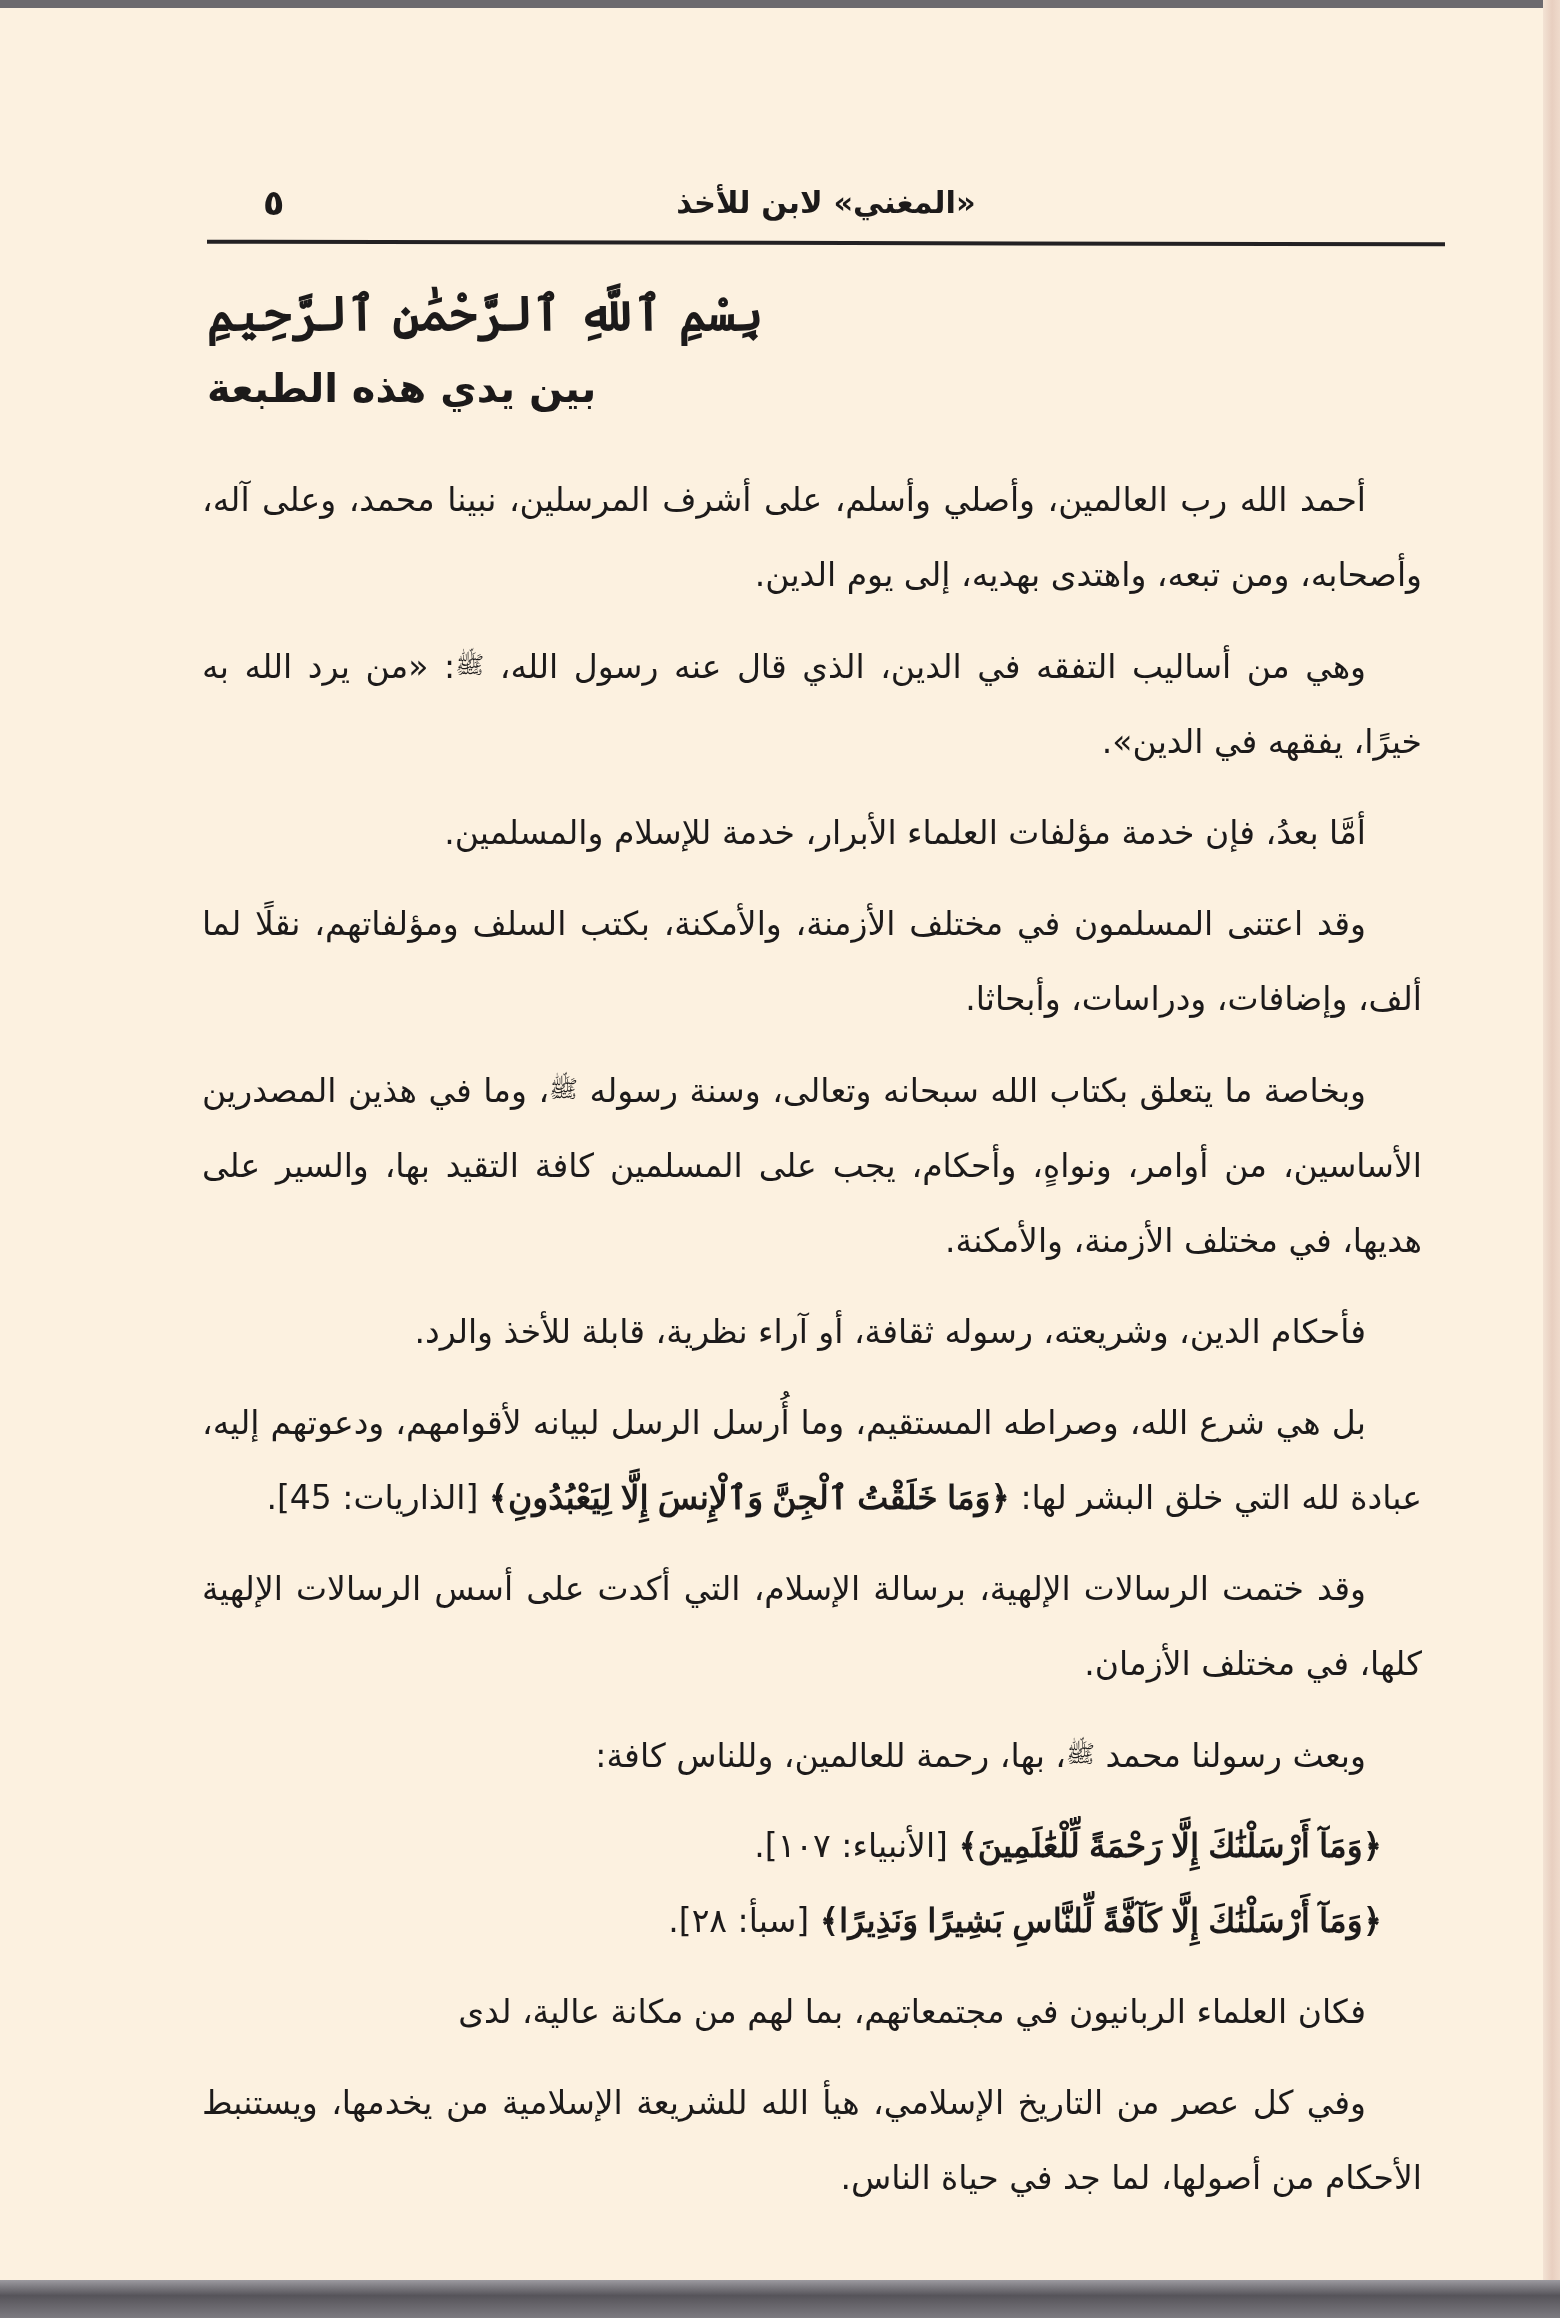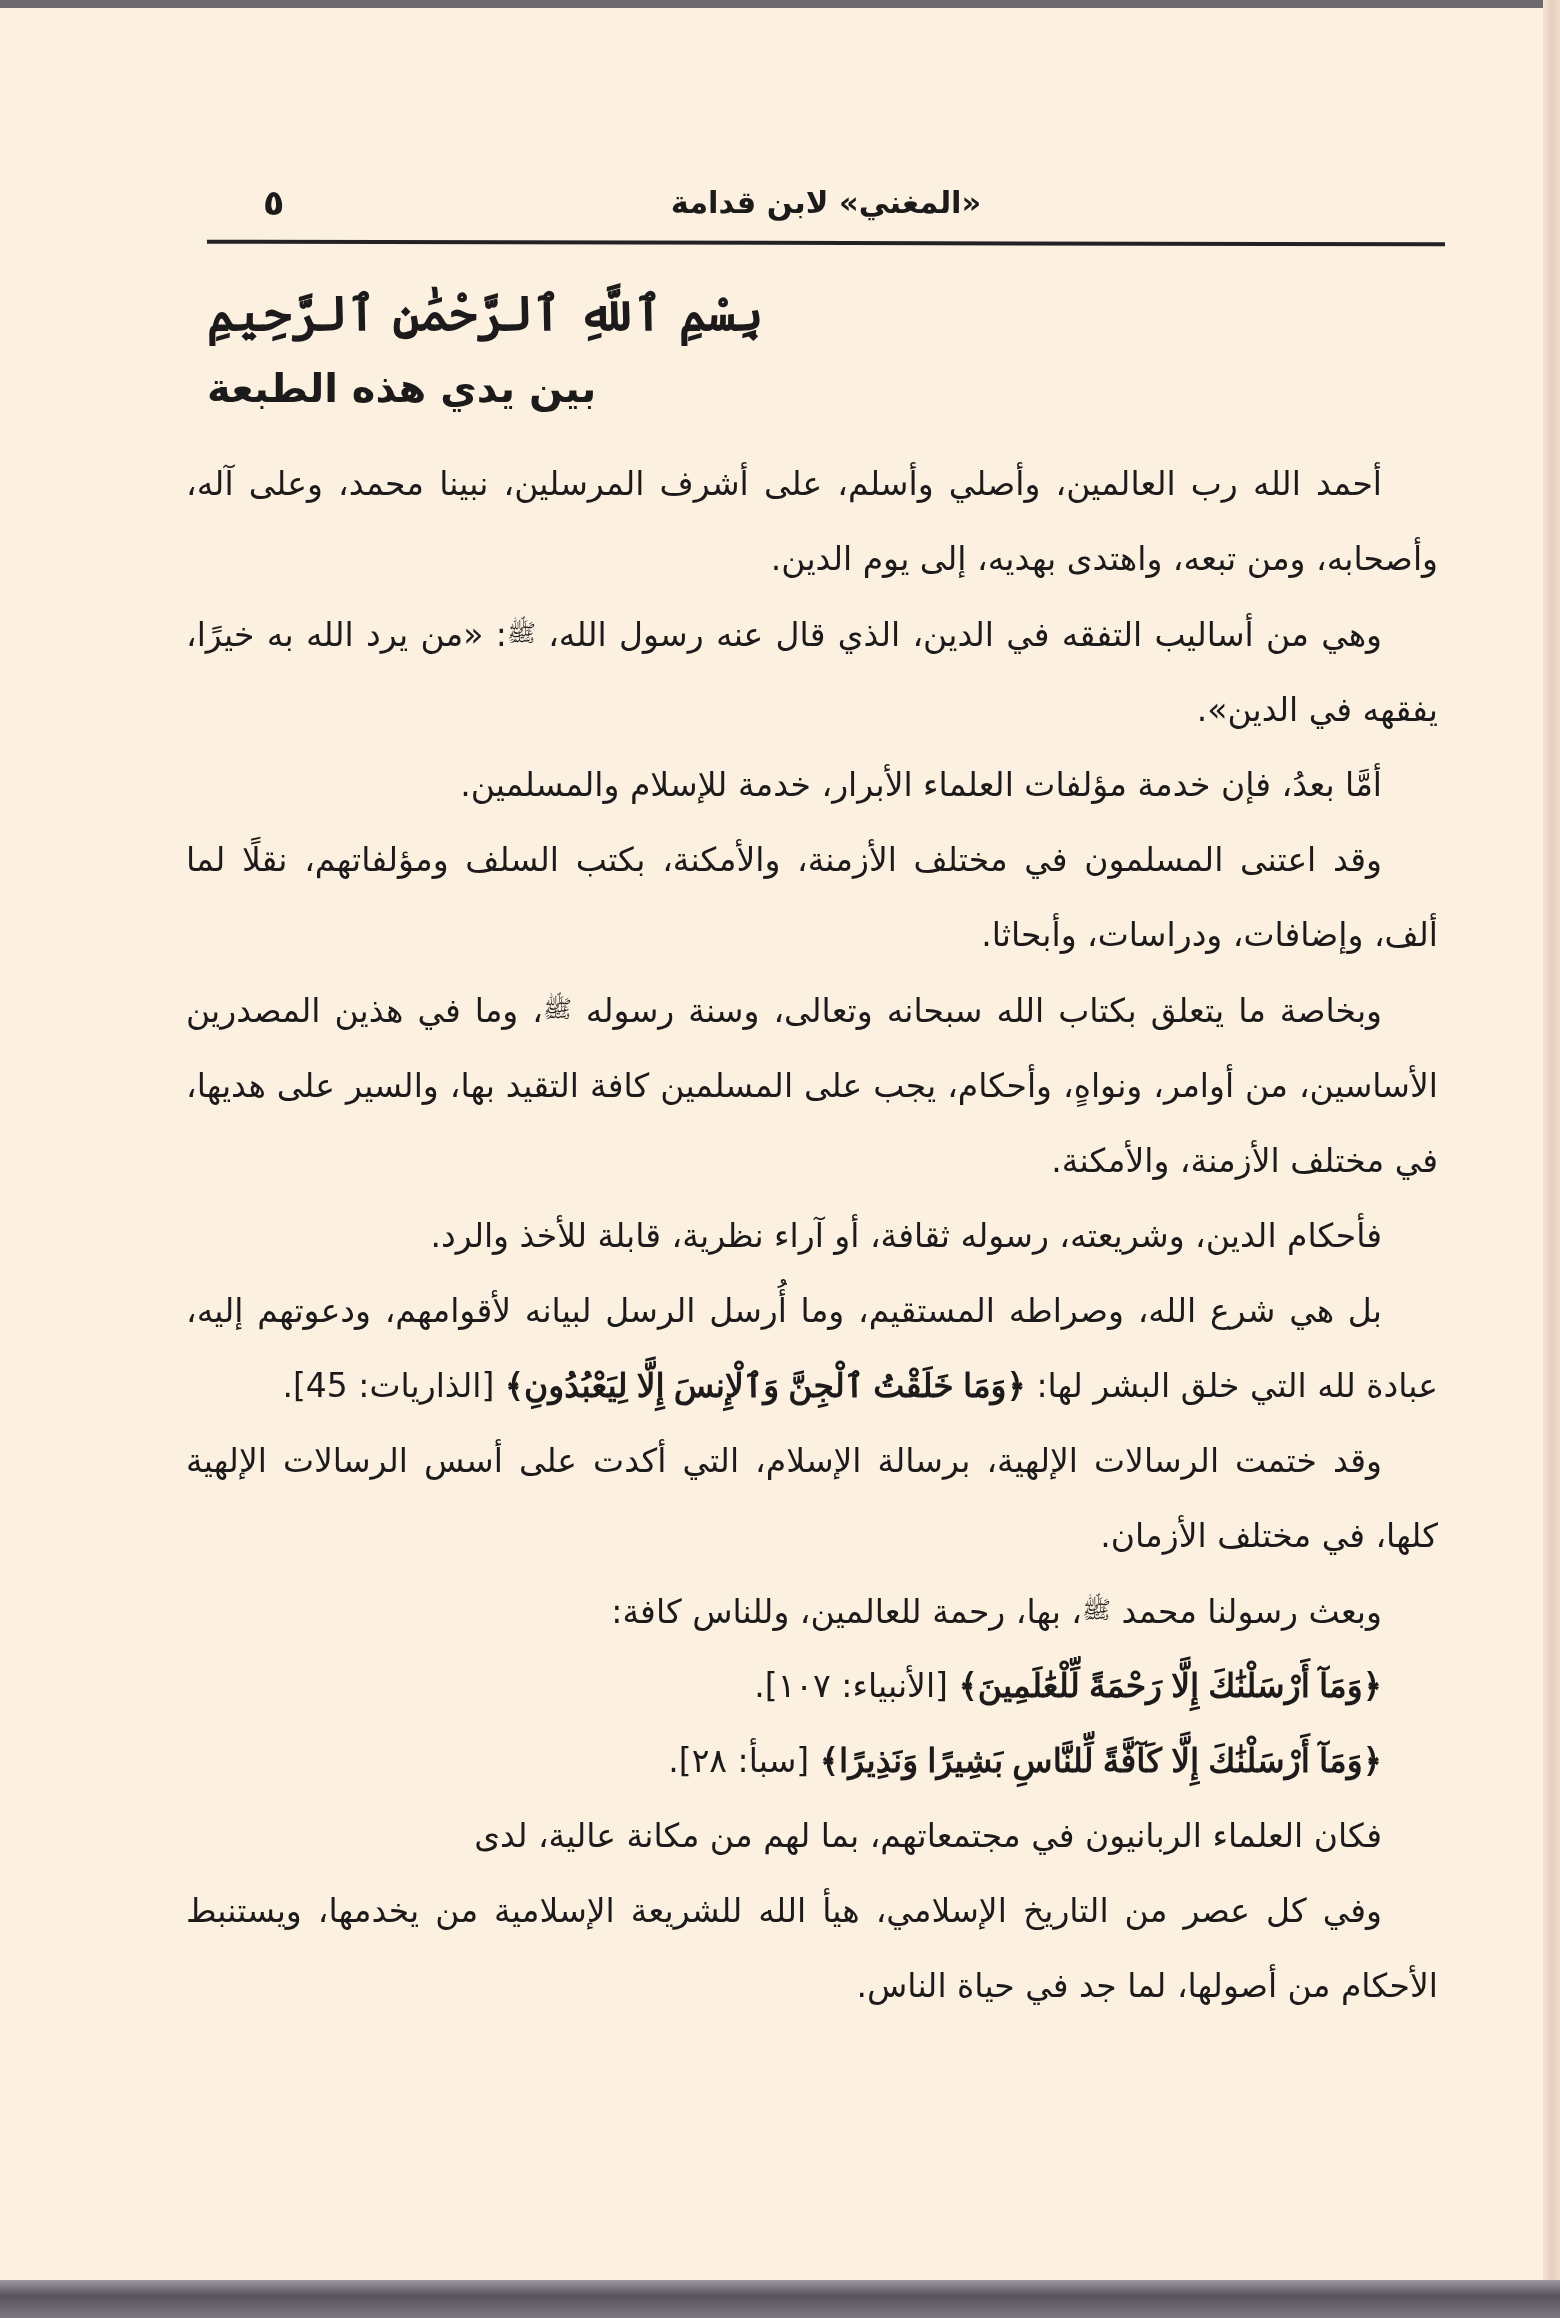--- a/index.html
+++ b/index.html
@@ -38,35 +38,35 @@
   }
   .section-title {
     position: absolute; left: 207px; width: 1238px; top: 365px; text-align: left; direction: rtl;
     font-family: "DejaVu Sans", sans-serif; font-weight: bold; font-size: 40px;
   }
   .body-text {
     position: absolute; left: 186px; top: 446px; width: 1252px; direction: rtl;
     font-family: "DejaVu Sans", sans-serif; font-size: 33px; line-height: 75px;
     text-align: justify;
   }
-  .para { margin: 0; text-indent: 56px; }
+  .para { margin: 16px; text-indent: 56px; }
   .verse { margin: 0; padding-right: 56px; text-indent: 0; }
   .quran { font-family: Liberation Sans, sans-serif; font-weight: bold; }
   .saw { font-size: 24px; font-family: "DejaVu Serif", serif; vertical-align: 4.8px; }
 </style>
 </head>
 <body>
 
 <div class="top-strip"></div>
 <div class="right-edge"></div>
 
 <div class="page">
 
   <div class="running-head">
-    <div class="running-title">«المغني» لابن قدامة</div>
+    <div class="running-title">«المغني» لابن للأخذ</div>
     <div class="page-number">٥</div>
   </div>
   <div class="head-rule"></div>
 
   <div class="basmala">بِسْمِ ٱللَّهِ ٱلرَّحْمَٰنِ ٱلرَّحِيمِ</div>
   <div class="section-title">بين يدي هذه الطبعة</div>
 
   <div class="body-text">
     <p class="para">أحمد الله رب العالمين، وأصلي وأسلم، على أشرف المرسلين، نبينا محمد، وعلى آله، وأصحابه، ومن تبعه، واهتدى بهديه، إلى يوم الدين.</p>
     <p class="para"><span>وهي من أساليب التفقه في الدين، الذي قال عنه رسول الله، </span><span class="saw">ﷺ</span><span>: «من يرد الله به خيرًا، يفقهه في الدين».</span></p>

